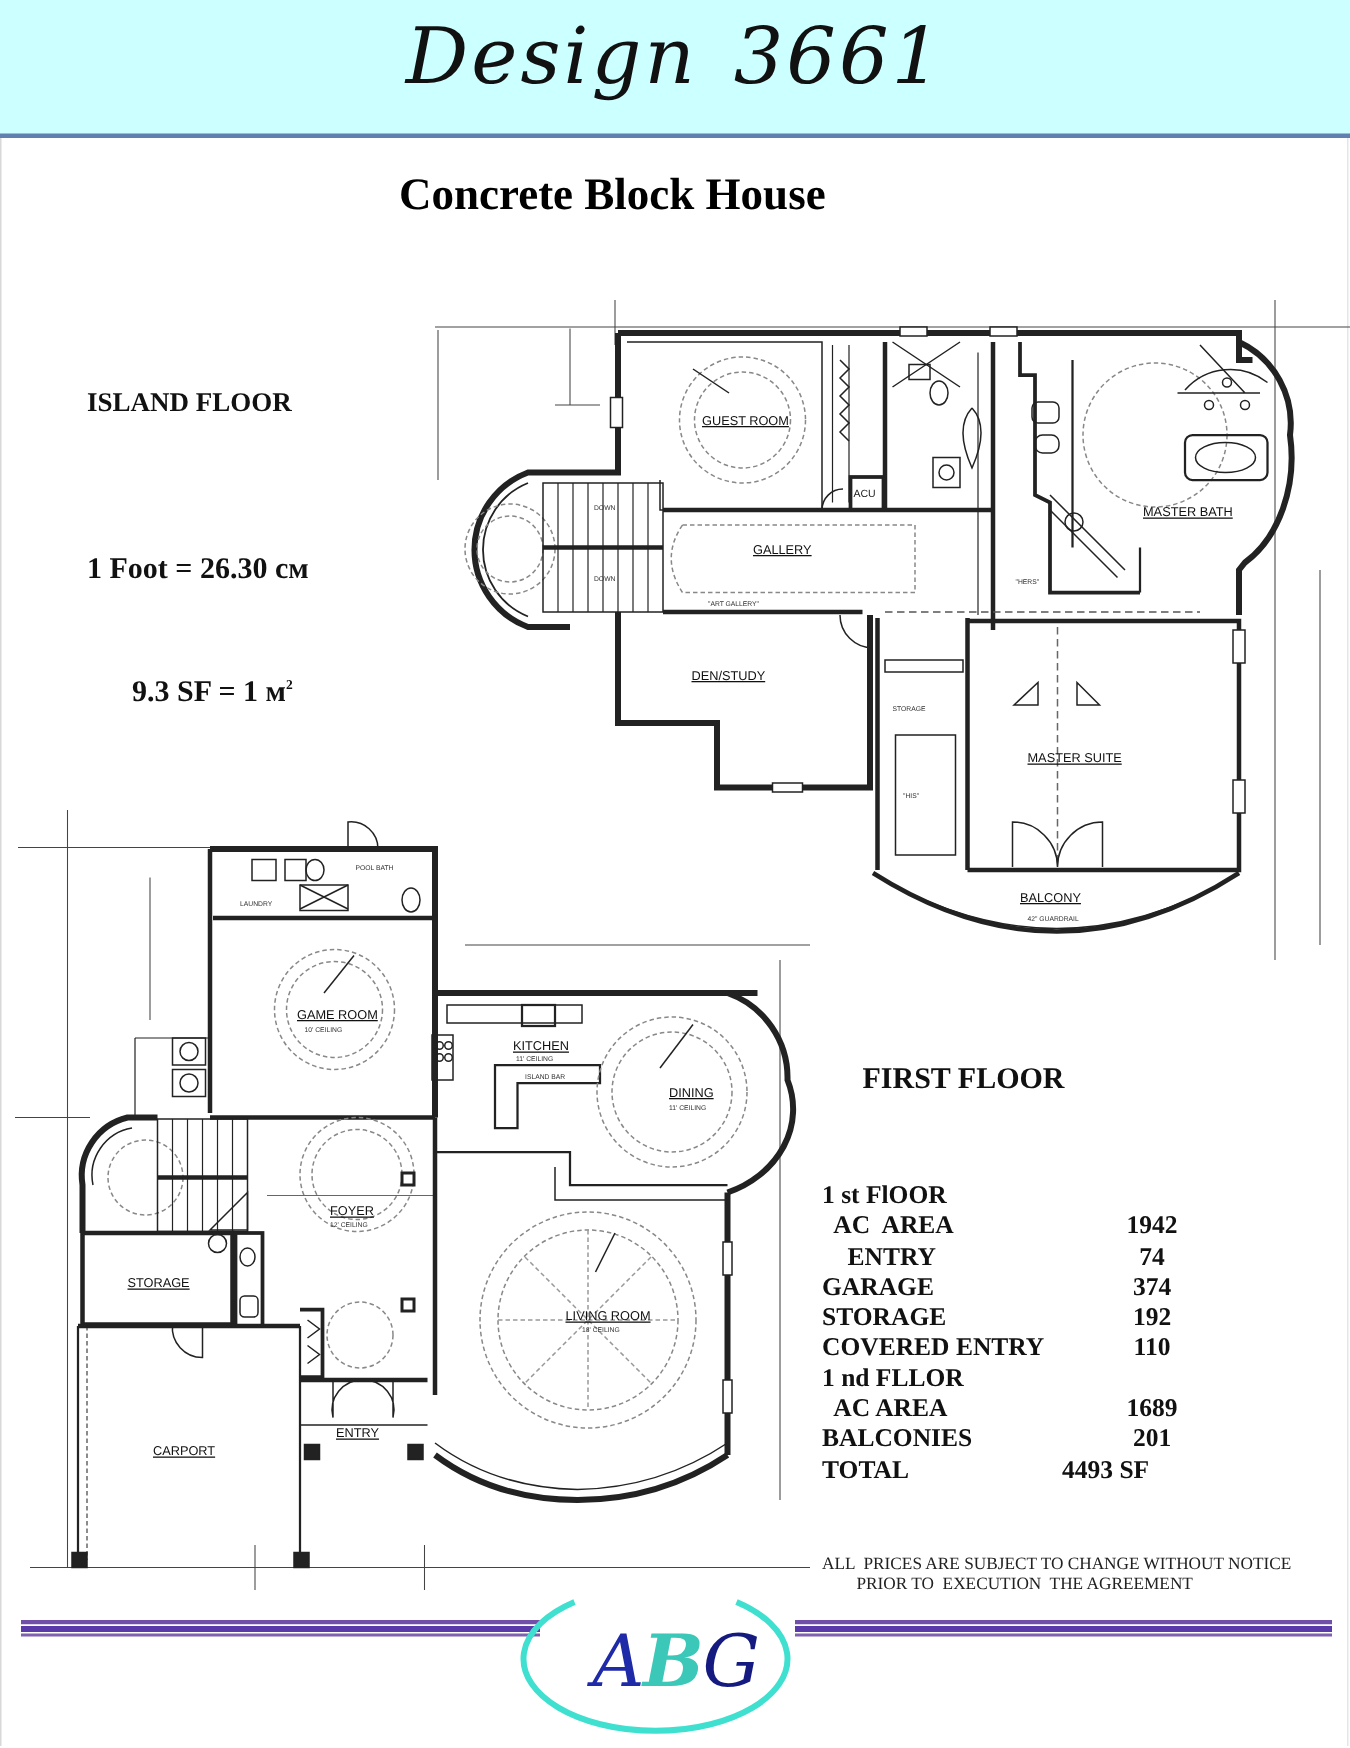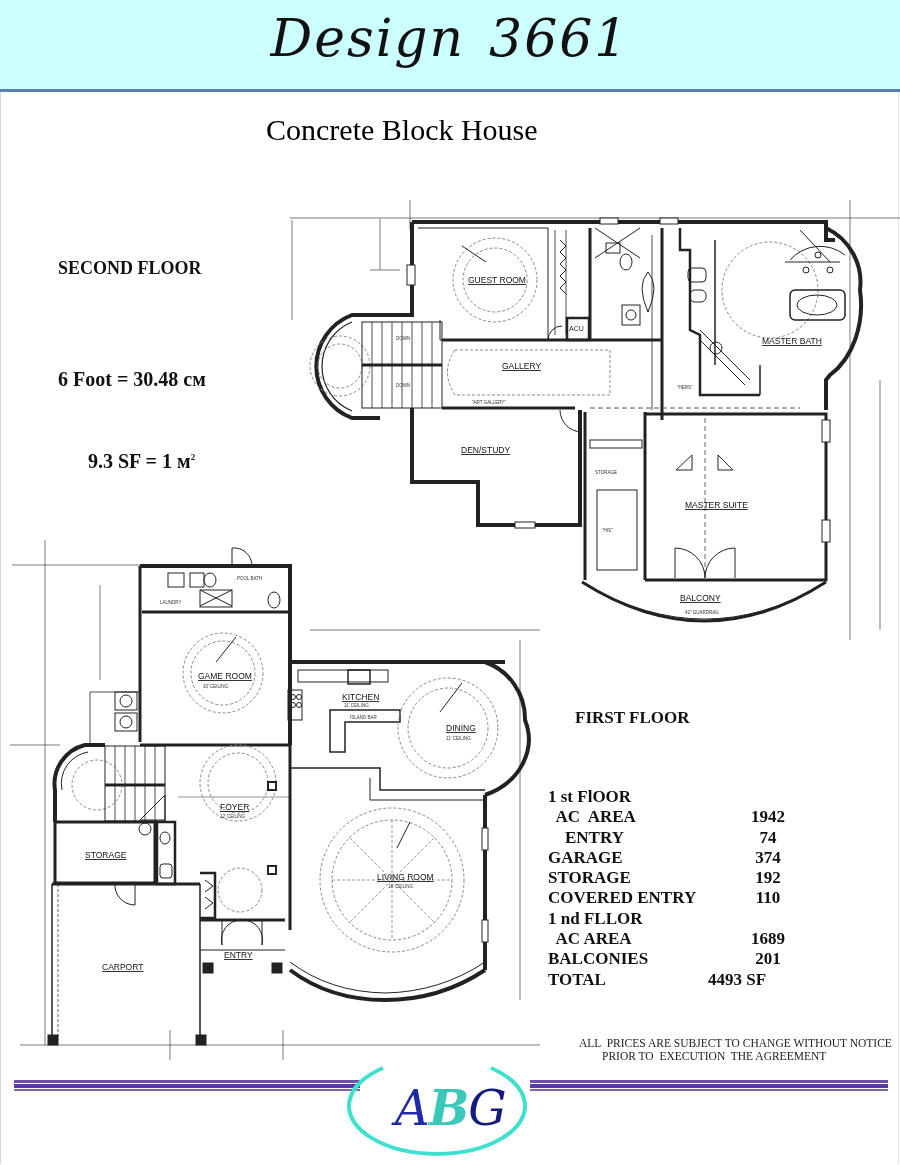--- a/index.html
+++ b/index.html
@@ -1,32 +1,32 @@
 <!DOCTYPE html>
 <html><head>
 <meta charset="utf-8">
 <style>
   html, body { margin:0; padding:0; }
   body { width:900px; height:1165px; position:relative; background:#ffffff; overflow:hidden; font-family:"Liberation Serif", serif; color:#111; }
   .page-border { position:absolute; left:0; top:0; width:899px; height:1164px; border-left:1px solid #d8d8d8; border-right:1px solid #e5e5e5; box-sizing:border-box; pointer-events:none; }
   .header-band { position:absolute; left:0; top:0; width:900px; height:92px; background:#ccffff; border-bottom:3px solid #6080b0; box-sizing:border-box; }
   .design-title { position:absolute; left:0; width:900px; top:8px; text-align:center; font-family:"DejaVu Serif", serif; font-style:italic; font-size:52px; letter-spacing:2px; color:#111; }
   .design-title .gap { display:inline-block; width:24px; }
-  .subtitle { position:absolute; left:266px; top:113px; font-family:"Liberation Serif", serif; font-weight:normal; font-size:30px; color:#000; }
+  .subtitle { position:absolute; left:266px; top:113px; font-family:"Liberation Serif", serif; font-weight:bold; font-size:30px; color:#000; }
   .label { position:absolute; font-family:"Liberation Serif", serif; font-weight:bold; color:#111; white-space:nowrap; }
   .second-floor-label { left:58px; top:258px; font-size:18px; }
   .conv1 { left:58px; top:368px; font-size:20px; }
   .conv2 { left:88px; top:450px; font-size:20px; }
   .conv2 sup { font-size:9px; }
-  .first-floor-label { left:575px; top:708px; font-size:17px; }
+  .first-floor-label { left:575px; top:708px; font-size:20px; }
   .area-table { position:absolute; left:548px; top:787px; width:300px; font-family:"Liberation Serif", serif; font-weight:bold; font-size:17px; line-height:20.3px; }
   .area-row { display:flex; height:20.3px; }
   .area-name { width:180px; white-space:pre; }
   .area-val { width:100px; text-align:center; padding-right:20px; box-sizing:border-box; }
-  .disclaimer { position:absolute; left:579px; top:1037px; font-family:"Liberation Serif", serif; font-size:11.5px; line-height:13px; color:#222; white-space:pre; }
+  .disclaimer { position:absolute; left:548px; top:1037px; font-family:"Liberation Serif", serif; font-size:11.5px; line-height:13px; color:#222; white-space:pre; }
   .stripe { position:absolute; height:11px; top:1080px; }
   .stripe .s1 { height:3px; background:#7050a8; }
   .stripe .s2 { height:1px; background:#ffffff; }
   .stripe .s3 { height:4px; background:#5a3aa8; }
   .stripe .s4 { height:1px; background:#ffffff; }
   .stripe .s5 { height:2px; background:#8060b0; }
   .logo-wrap { position:absolute; left:343px; top:1060px; width:188px; height:100px; }
   .logo-text { position:absolute; left:52px; top:20px; font-family:"DejaVu Serif", serif; font-style:italic; font-size:48px; letter-spacing:-1px; }
   .logo-a { color:#1e2aa8; }
   .logo-b { color:#3cc8b8; font-weight:bold; }
@@ -42,22 +42,22 @@
 <div class="page-border"></div>
 
 <div class="header-band">
   <div class="design-title">
     <span>Design</span><span class="gap"></span><span>3661</span>
   </div>
 </div>
 
 <div class="subtitle">Concrete Block House</div>
 
-<div class="label second-floor-label">SECOND FLOOR</div>
-<div class="label conv1">6 Foot = 30.48 см</div>
+<div class="label second-floor-label">ISLAND FLOOR</div>
+<div class="label conv1">1 Foot = 26.30 см</div>
 <div class="label conv2"><span>9.3 SF = 1 м</span><sup>2</sup></div>
 
 <svg class="plan" width="900" height="1165" viewBox="0 0 900 1165">
   <g stroke="#222" fill="none" stroke-width="1">
 
     <g>
 
       <line x1="290" y1="218" x2="900" y2="218" stroke="#444" stroke-width="0.7"></line>
       <line x1="410" y1="200" x2="410" y2="230" stroke="#444" stroke-width="0.7"></line>
       <line x1="850" y1="200" x2="850" y2="640" stroke="#444" stroke-width="0.7"></line>

